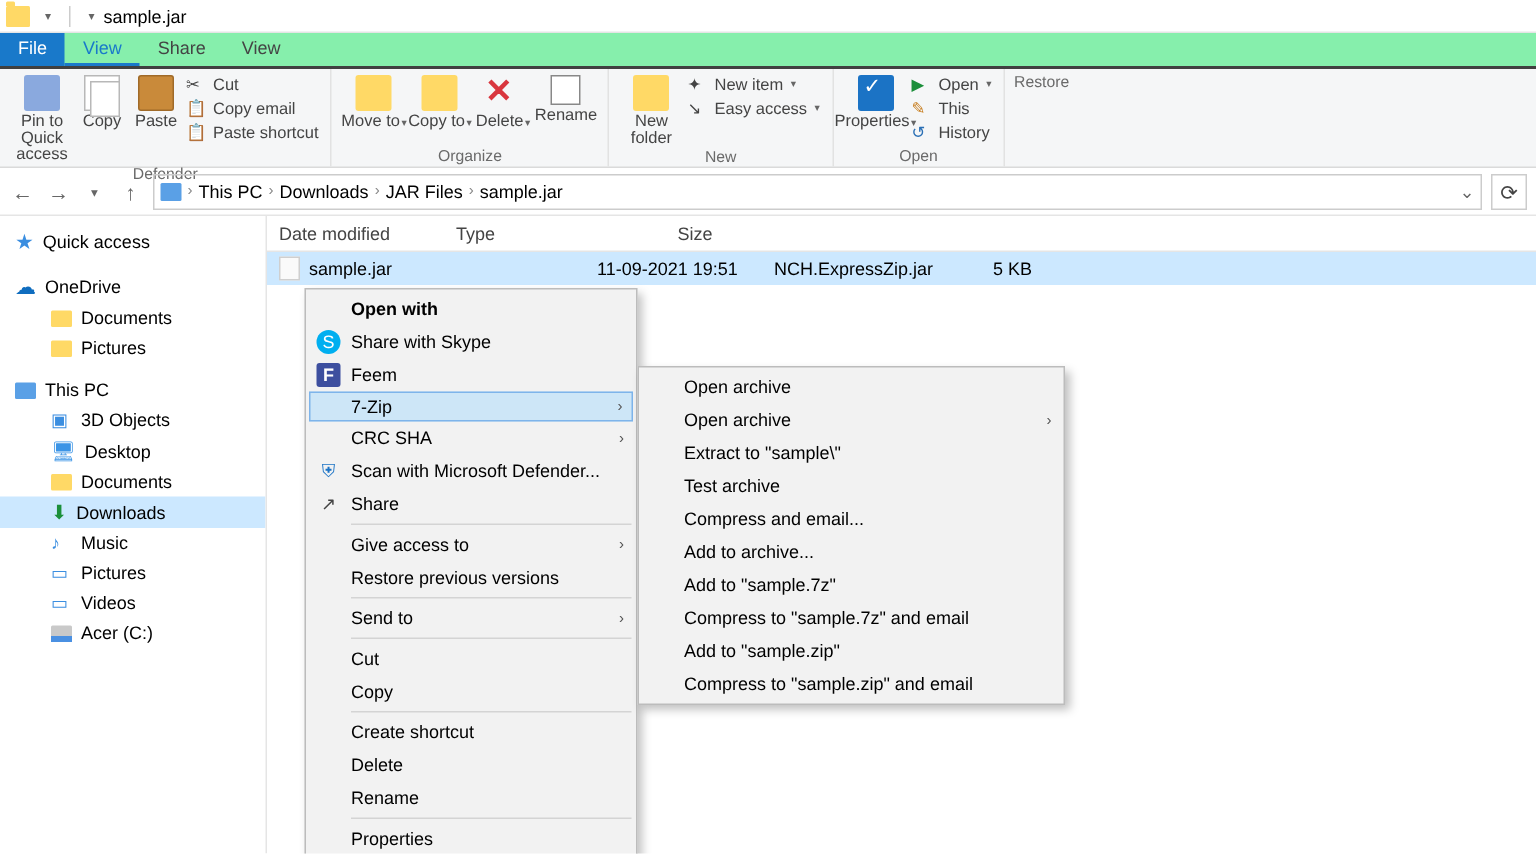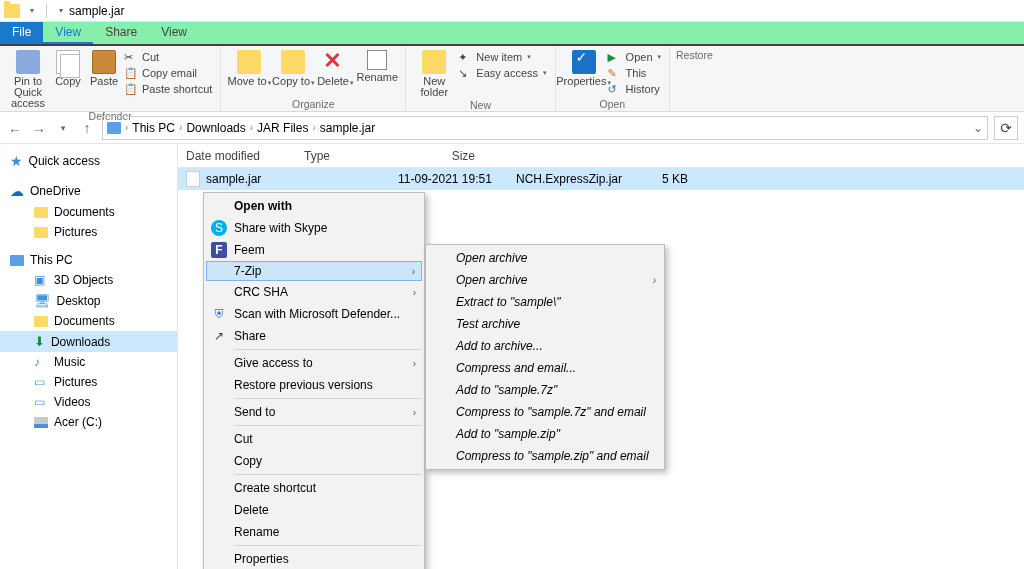--- a/index.html
+++ b/index.html
@@ -82,21 +82,21 @@
   .ctxmenu .row-m.bold { font-weight: bold; }
   .ctxmenu .row-m.hi { background: #cde6f7; border:1px solid #7eb4ea; padding:0 21px 0 27px; height:20px; }
   .ctxmenu .sep-m { height: 1px; background: #d4d4d4; margin: 2px 1px 2px 28px; }
   .ctxmenu .sub-arrow { position: absolute; right: 6px; font-size: 10px; color: #555; }
   .ctxmenu .mic { position: absolute; left: 5px; width: 16px; height: 16px; display:flex; align-items:center; justify-content:center; font-size:12px;}
   .skype { background:#00aff0; color:#fff; border-radius:50%; font-size:10px;}
   .feem { background:#3d4f9f; color:#fff; border-radius:2px; font-weight:bold; font-size:10px;}
   .shield { color:#1b73c5; }
 
   #ctx1 { left: 203px; top: 192px; width: 222px; }
-  #ctx2 { left: 425px; top: 244px; width: 240px; font-style: italic; }
+  #ctx2 { left: 425px; top: 244px; width: 285px; }
 
   .pencil-ic { color:#c77b1a; }
   .hist-ic { color:#2a6fb5; }
 </style>
 </head>
 <body>
 
 <div class="titlebar">
   <span class="folder-icon"></span>
   <span class="down-icon">▾</span>
@@ -389,26 +389,26 @@
       <span>Open archive</span>
       <span class="sub-arrow">›</span>
     </div>
   <div class="row-m">
       <span>Extract to "sample\"</span>
     </div>
   <div class="row-m">
       <span>Test archive</span>
     </div>
   <div class="row-m">
+      <span>Compress and email...</span>
+    </div>
+  <div class="row-m">
       <span>Add to archive...</span>
     </div>
   <div class="row-m">
-      <span>Compress and email...</span>
-    </div>
-  <div class="row-m">
       <span>Add to "sample.7z"</span>
     </div>
   <div class="row-m">
       <span>Compress to "sample.7z" and email</span>
     </div>
   <div class="row-m">
       <span>Add to "sample.zip"</span>
     </div>
   <div class="row-m">
       <span>Compress to "sample.zip" and email</span>

